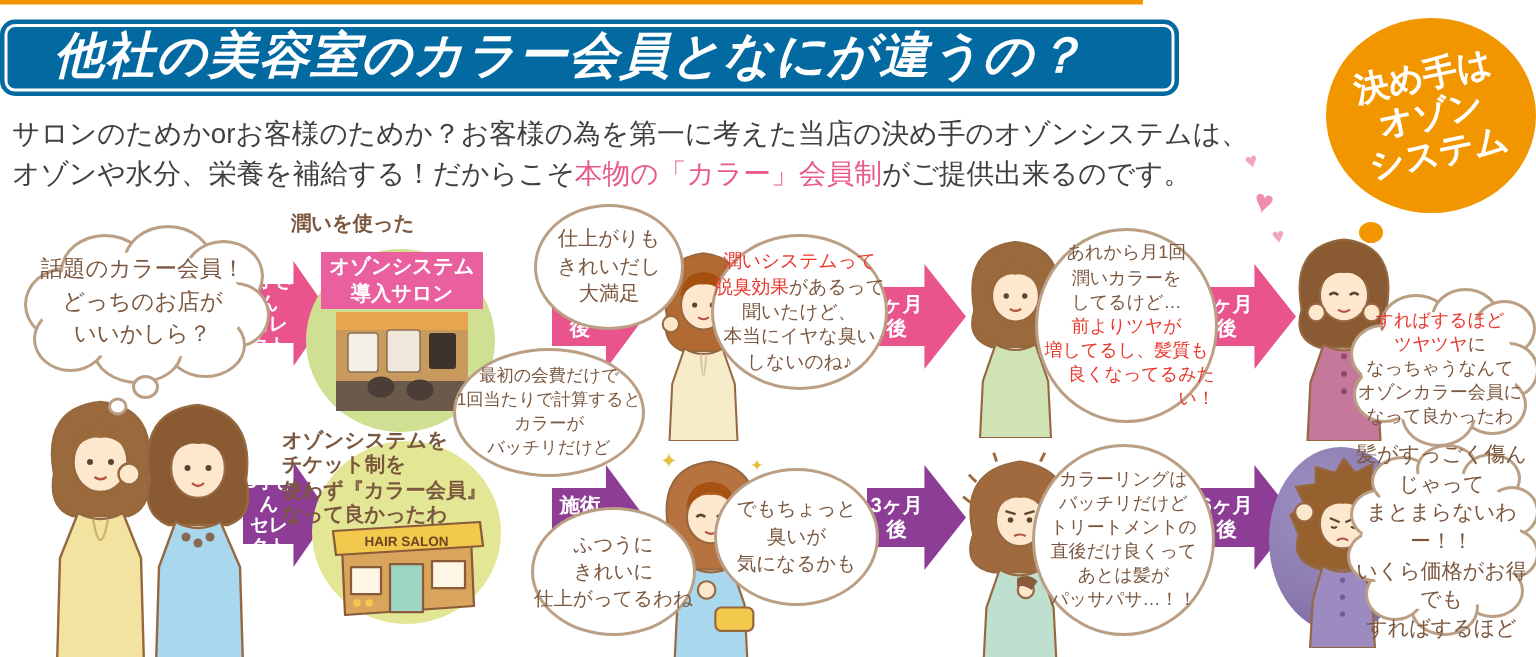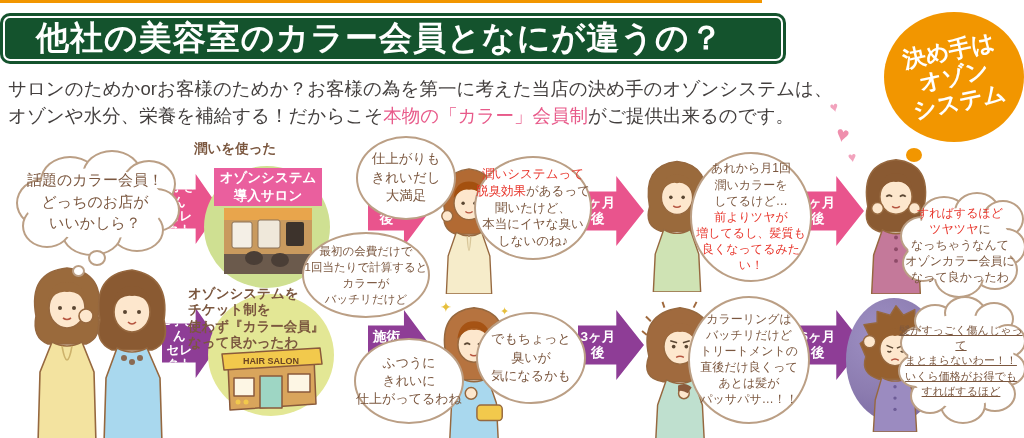--- a/index.html
+++ b/index.html
@@ -2,21 +2,21 @@
 <html lang="ja"><head>
 <meta charset="utf-8">
 <style>
   html,body{margin:0;padding:0;background:#fff;}
   .stage{position:relative;width:1024px;height:438px;background:#fff;overflow:hidden;
          font-family:"Liberation Sans",sans-serif;}
   .abs{position:absolute;}
 
   
   .top-strip{left:0;top:2;width:762px;height:3px;background:#f29600;}
-  .banner{left:0;top:13px;width:786px;height:51px;background:#14532d;border-radius:10px;}
+  .banner{left:0;top:13px;width:786px;height:51px;background:#0369a1;border-radius:10px;font-style:italic;}
   .banner::before{content:"";position:absolute;inset:3px;border:2px solid #fff;border-radius:7px;}
   .banner h1{margin:0;position:absolute;left:36px;top:0;line-height:51px;color:#fff;
              font-family:"Liberation Serif",serif;font-size:33px;font-weight:600;letter-spacing:1px;}
 
   .intro{left:8px;top:76px;width:860px;font-size:18.5px;line-height:1.45;color:#433f3e;}
   .pink-text{color:#e85a8a;}
 
   
   .badge{left:884px;top:12px;width:140px;height:130px;background:#f29600;border-radius:50%;
          display:flex;align-items:center;justify-content:center;}
@@ -208,21 +208,21 @@
       <path d="M28 44 Q30 26 45 26 Q60 26 62 44 Q53 33 45 35 Q37 33 28 44Z" fill="#9a6a3c" stroke="none"></path>
       <circle cx="38.5" cy="50" r="1.9" fill="#5a4632" stroke="none"></circle>
         <circle cx="51.5" cy="50" r="1.9" fill="#5a4632" stroke="none"></circle>
       <path d="M41 59 Q45 62 49 59" fill="none" stroke="#b5543f"></path>
       <path d="M31 84 Q45 92 59 84 L68 110 L70 150 L20 150 L22 110Z" fill="#cfe3b4"></path>
       <path d="M62 58 Q74 52 76 42 L82 46 Q78 60 66 66Z" fill="#b07a48"></path>
       <circle cx="66" cy="64" r="5.5" fill="#fde7cd"></circle>
     </g>
   </svg>
 
-  <div class="abs bub ellipse" style="left:690px;top:152px;width:122px;height:130px;font-size:12px;line-height:1.35;">
+  <div class="abs bub ellipse" style="left:690px;top:152px;width:122px;height:130px;font-size:12px;line-height:1.35;text-align:right;">
     <div>あれから月1回</div>
     <div>潤いカラーを</div>
     <div>してるけど…</div>
     <div class="red">前よりツヤが</div>
     <div class="red">増してるし、髪質も</div>
     <div class="red">良くなってるみたい！</div>
   </div>
 
   <div class="abs arrow pink" style="left:798px;top:176px;width:66px;height:70px;font-size:13.5px;">
     <span>6ヶ月後</span>
@@ -374,21 +374,21 @@
       <i style="left:16px;top:12px;width:38px;height:30px;"></i>
     <i style="left:46px;top:4px;width:38px;height:30px;"></i>
       <i style="left:76px;top:10px;width:36px;height:30px;"></i>
     <i style="left:92px;top:32px;width:32px;height:30px;"></i>
       <i style="left:92px;top:60px;width:32px;height:30px;"></i>
     <i style="left:76px;top:84px;width:38px;height:32px;"></i>
       <i style="left:42px;top:94px;width:42px;height:34px;"></i>
     <i style="left:12px;top:86px;width:36px;height:32px;"></i>
       <i style="left:0px;top:62px;width:32px;height:30px;"></i>
     <div class="mask" style="left:10px;top:22px;width:106px;height:94px;"></div>
-    <div class="ctext" style="font-size:11px;line-height:1.38;text-decoration:underline;">
+    <div class="ctext" style="font-size:14px;line-height:1.38;">
       <div>髪がすっごく傷んじゃって</div>
       <div>まとまらないわー！！</div>
       <div>いくら価格がお得でも</div>
       <div>すればするほど</div>
     </div>
   </div>
 
 </div>
 
 </body></html>

